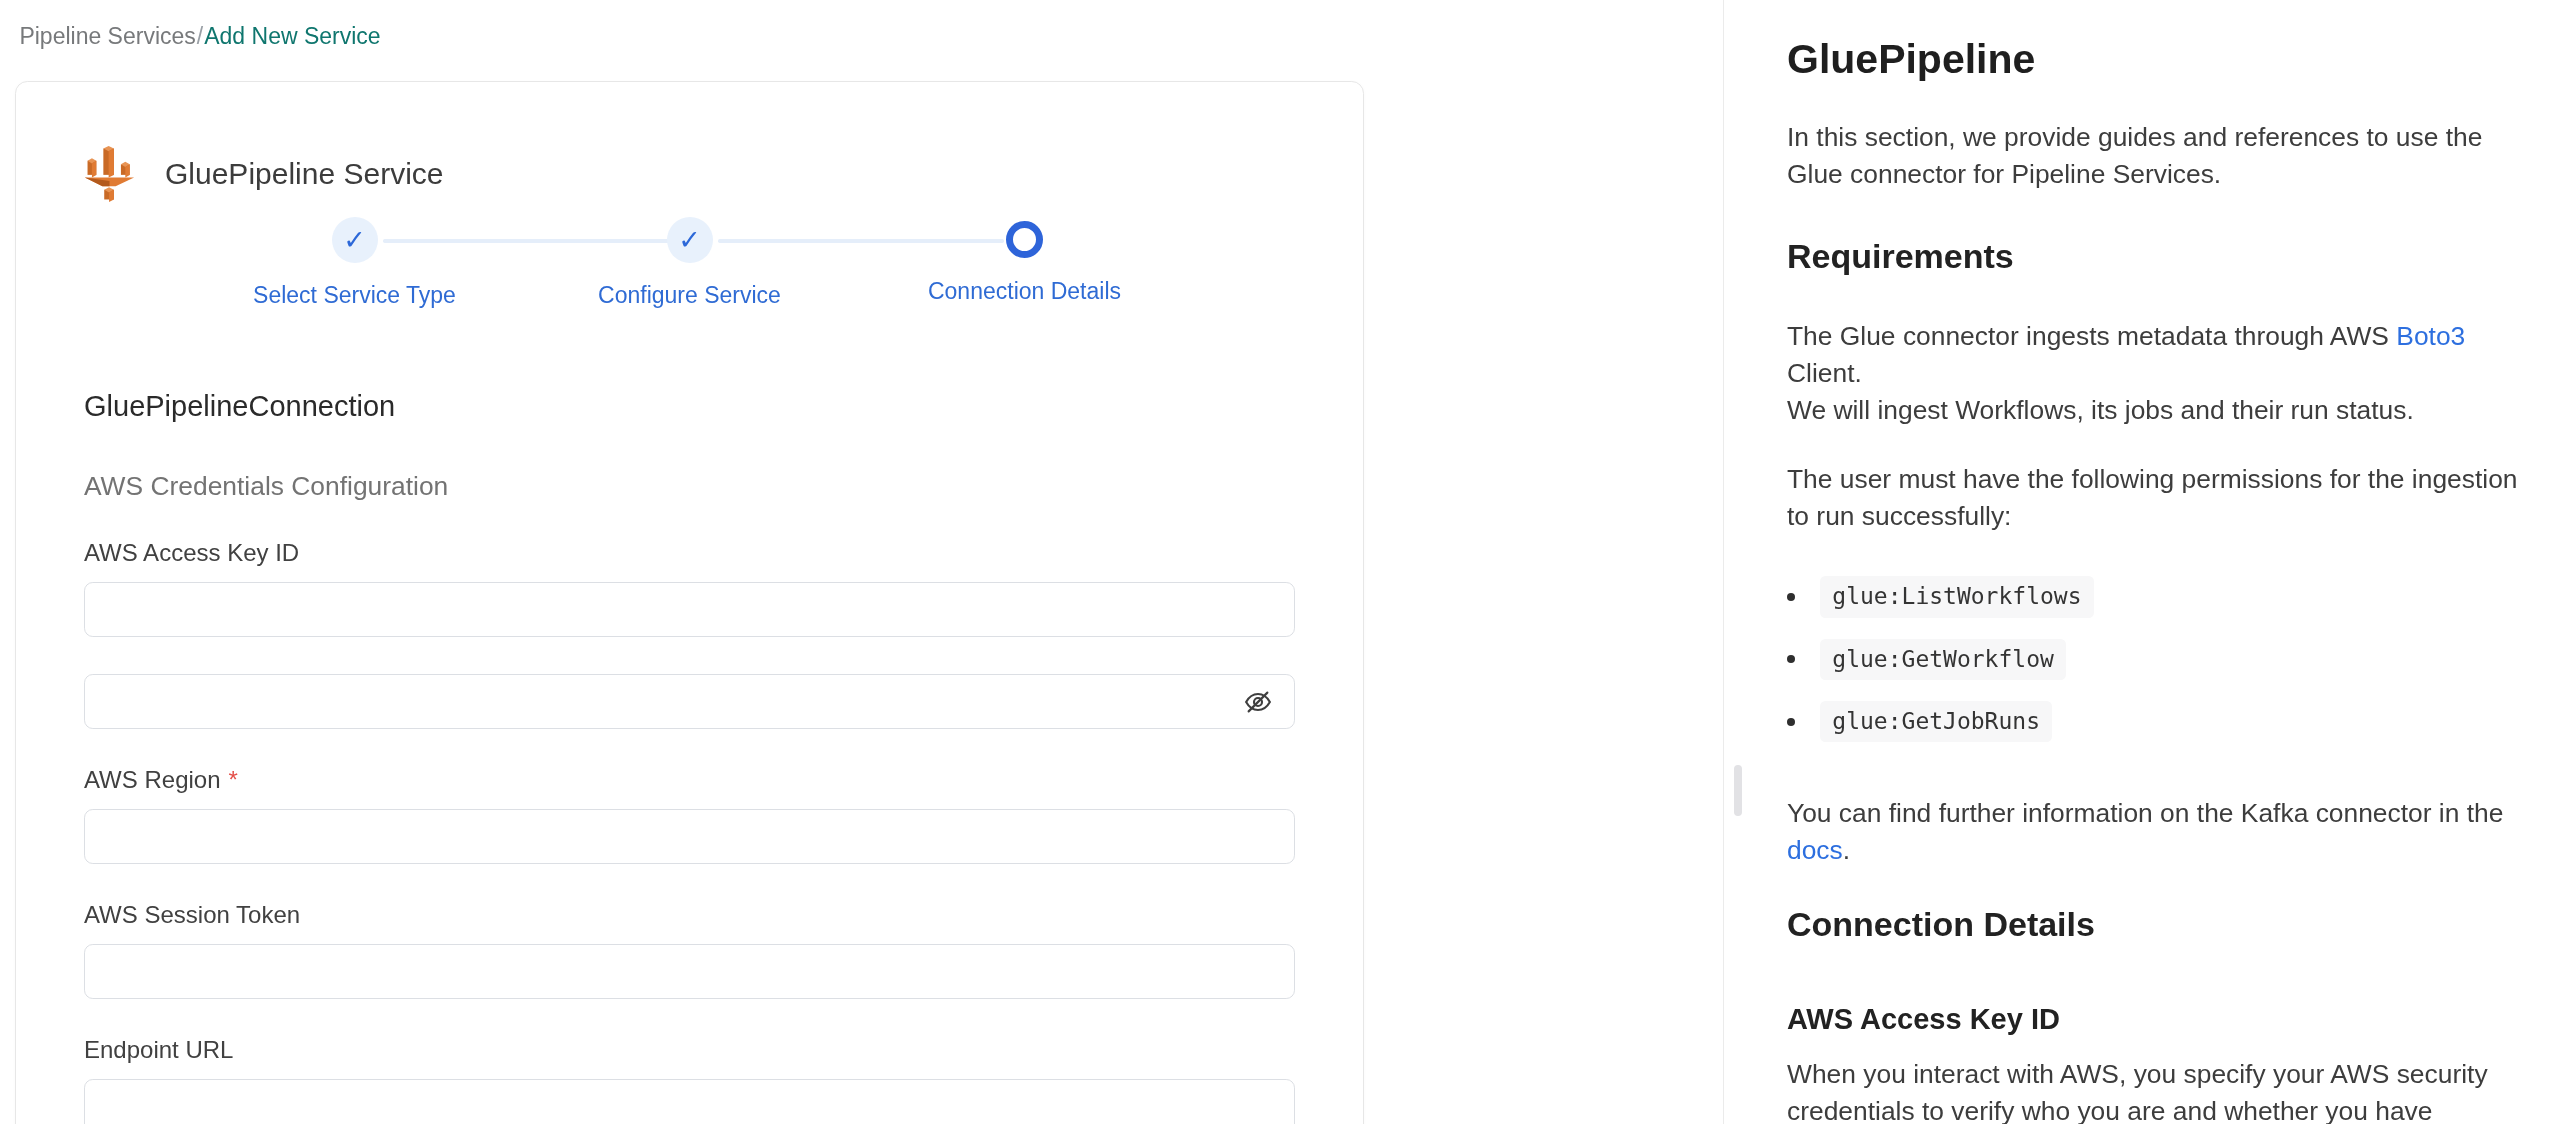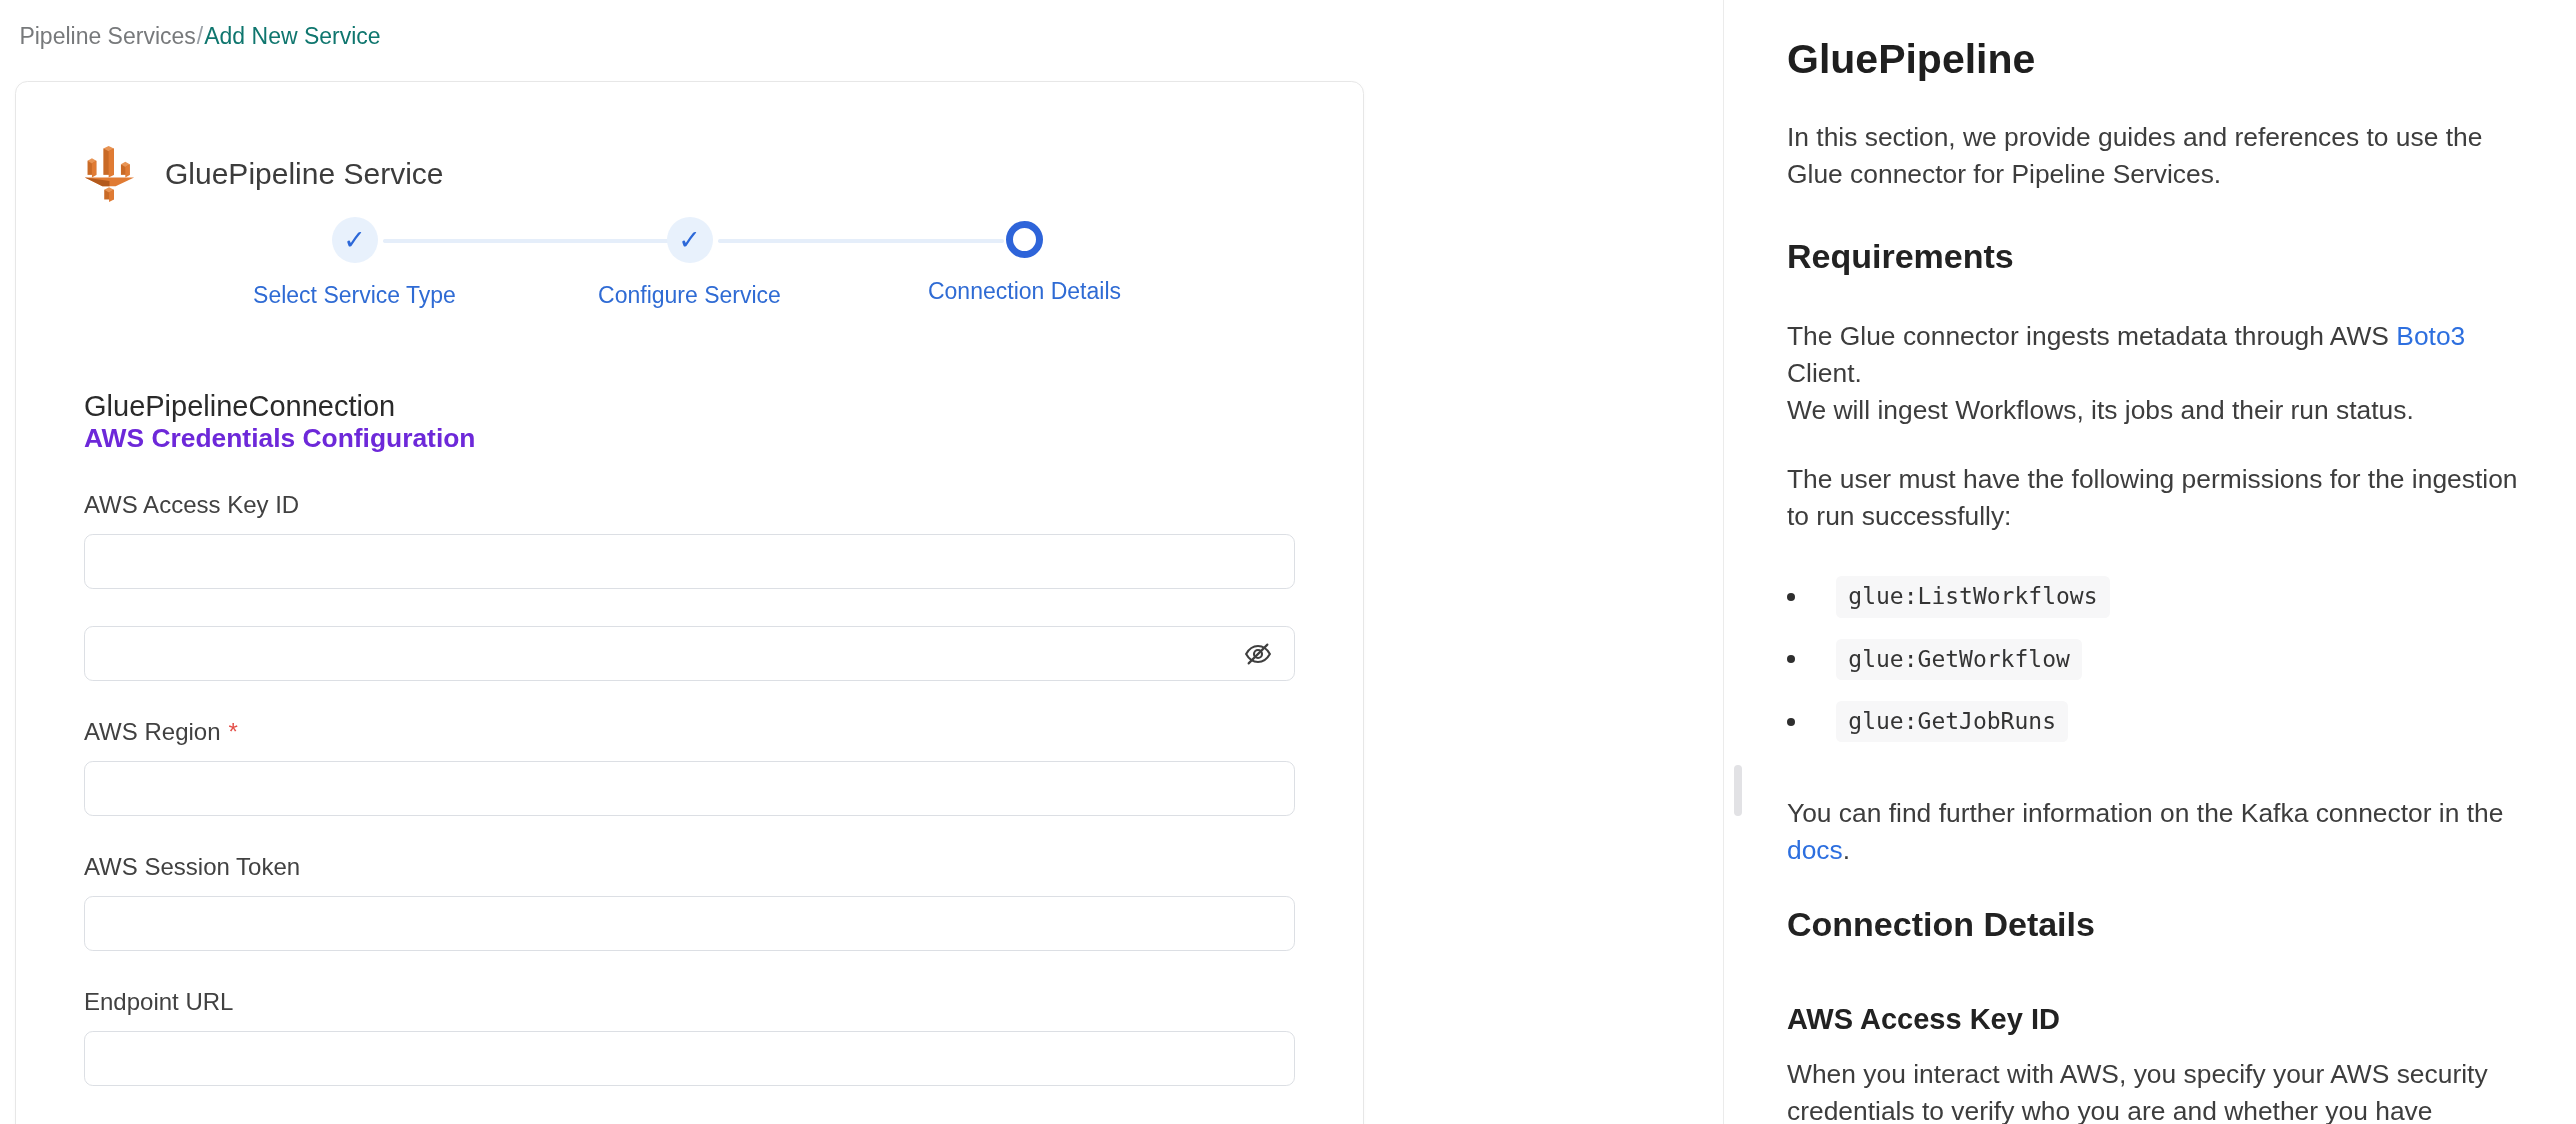--- a/index.html
+++ b/index.html
@@ -36,21 +36,21 @@
   }
   .dot-done .check { color: #2c68d8; font-size: 27px; font-weight: 700; font-family: "DejaVu Sans", sans-serif; transform: translateY(-0.9px); }
   .dot-current {
     width: 37px; height: 37px; border-radius: 50%; background: #fff;
     border: 7px solid #2e64d9; margin-top: 4.4px;
   }
   .step-label { margin-top: 19.4px; font-size: 23px; font-weight: 500; color: #2f6bd4; white-space: nowrap; }
 
   
   .conn-title { margin-top: 78px; font-size: 29px; font-weight: 500; color: #2a2a2a; }
-  .section-title { font-size: 26.4px; font-weight: 700; color: #6d28d9; }
+  .section-title { margin-top: 48px; font-size: 26.4px; font-weight: 400; color: #737373; }
   .field { margin-top: 37px; }
   .field-label { display: block; font-size: 24px; color: #414141; margin-bottom: 15px; }
   .required-mark { color: #e4504a; margin-left: 8px; }
   .input-wrap { position: relative; }
   .text-input {
     width: 100%; height: 55px; border: 0.9px solid #dcdfe4; border-radius: 8.8px;
     background: #fff; font-size: 24px; font-family: "Liberation Sans", sans-serif;
     color: #333; padding: 0 21px; outline: none; display: block;
   }
   .input-wrap.has-toggle .text-input { padding-right: 79px; }
@@ -72,21 +72,21 @@
   .docs h1 { font-size: 41px; line-height: 49px; font-weight: 700; color: #1f1f1f; margin-top: 12.3px; }
   .docs h2 { font-size: 34px; line-height: 42px; font-weight: 700; color: #222; }
   .docs h3 { font-size: 29px; line-height: 37px; font-weight: 700; color: #222; }
   .docs p  { font-size: 26.4px; line-height: 37px; color: #3d3d3d; }
   .docs a  { color: #2d6fdf; text-decoration: none; cursor: pointer; }
   .p-intro { margin-top: 35px; }
   .h-requirements { margin-top: 42px; }
   .p-boto { margin-top: 41px; }
   .p-permissions-intro { margin-top: 32px; }
   .permissions { list-style: none; margin-top: 41px; }
-  .permissions li { display: flex; align-items: center; gap: 41px; margin-top: 21px; }
+  .permissions li { display: flex; align-items: center; gap: 25px; margin-top: 21px; }
   .permissions li:first-child { margin-top: 0; }
   .bullet-dot { width: 8px; height: 8px; border-radius: 50%; background: #2f2f2f; flex: none; }
   .chip {
     font-family: "DejaVu Sans Mono", monospace; font-size: 23px; color: #343434;
     background: #f7f7f8; border-radius: 5.3px; padding: 8px 12.3px; line-height: 1.1;
   }
   .p-further { margin-top: 53px; }
   .h-conn-details { margin-top: 34px; }
   .h-access-key { margin-top: 56px; }
   .p-access-desc { margin-top: 17.6px; }

